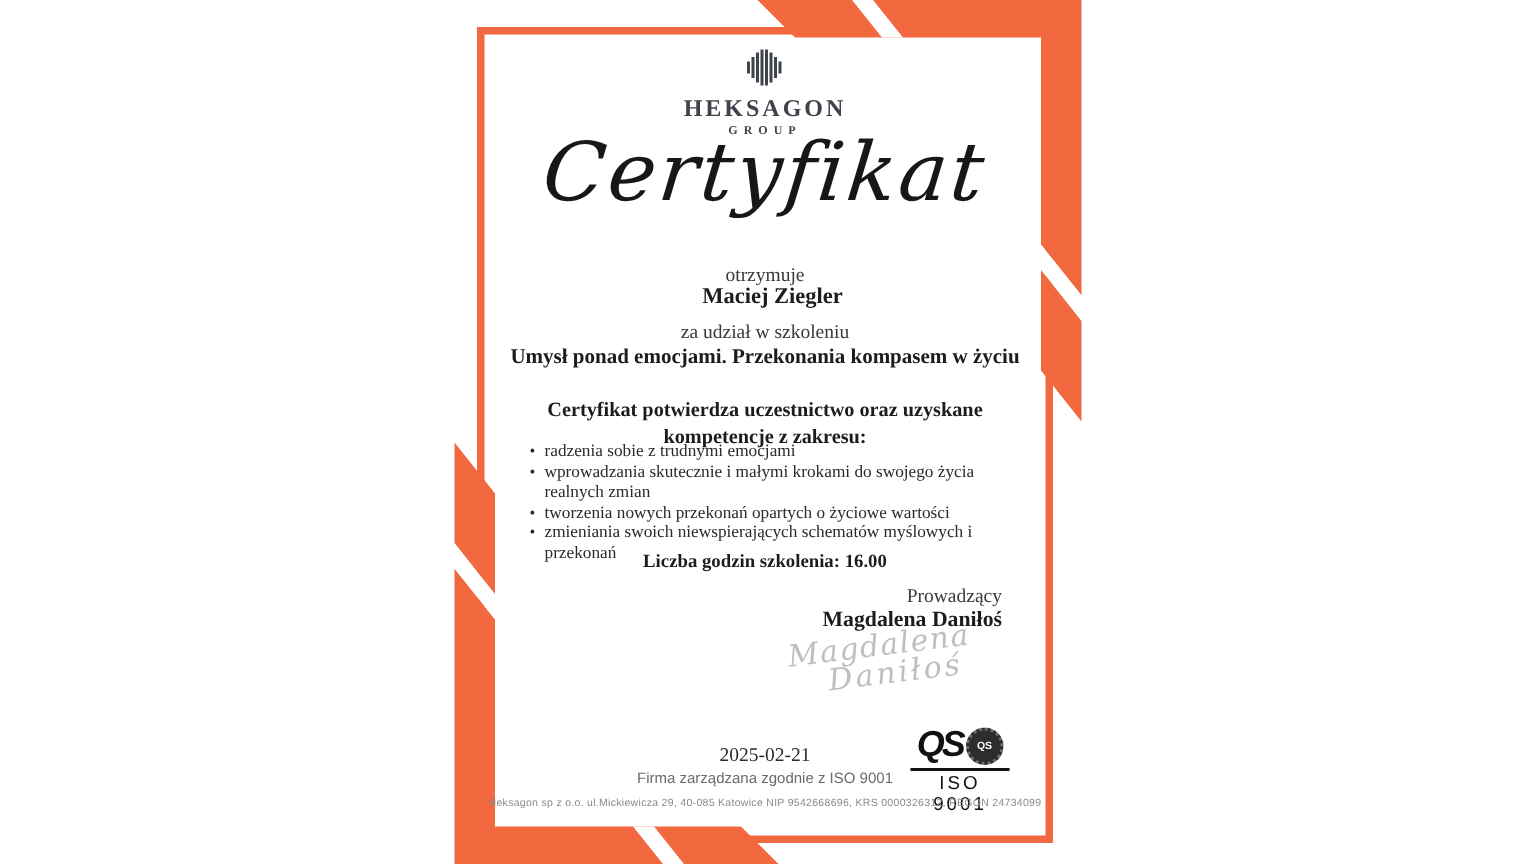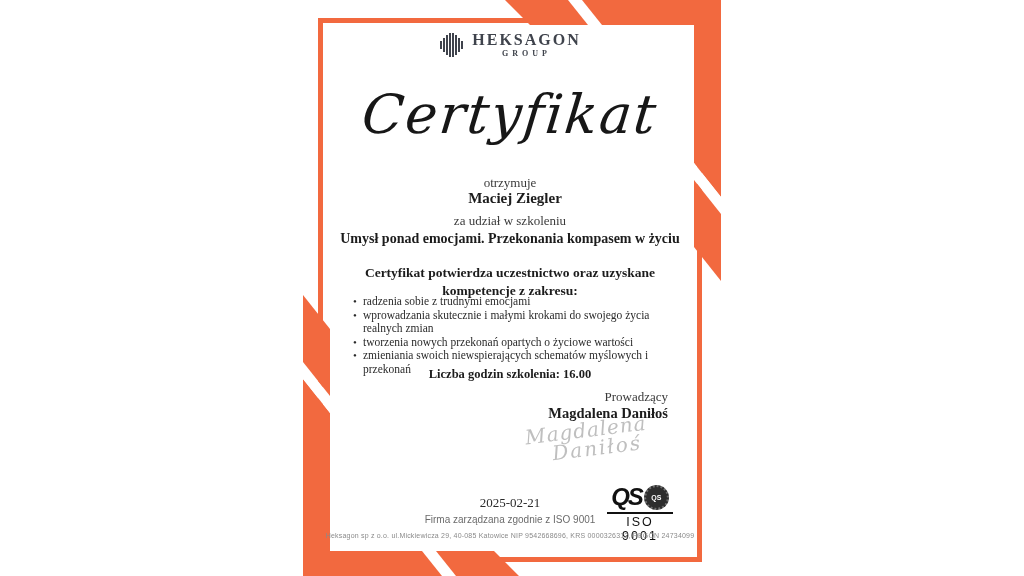--- a/index.html
+++ b/index.html
@@ -19,21 +19,21 @@
          border:5px solid var(--accent);background:#fff;}
 
   
   .deco{position:absolute;left:0;top:0;width:1024px;height:576px;pointer-events:none;}
 
   
   .content{position:absolute;left:323px;top:23px;width:374px;height:534px;color:var(--ink);}
   .row{position:absolute;left:0;right:0;text-align:center;}
 
   
-  .logo{top:9px;display:flex;justify-content:center;align-items:center;gap:7px;}
+  .logo{top:9px;display:flex;justify-content:center;align-items:center;gap:7px;flex-direction:column;}
   .logo-text{display:flex;flex-direction:column;align-items:center;line-height:1;}
   .logo-name{font-size:16px;font-weight:bold;letter-spacing:2px;color:var(--logo-ink);}
   .logo-sub{font-size:8px;font-weight:bold;letter-spacing:4px;color:var(--logo-ink);margin-top:2px;}
 
   
   .title{top:60px;font-family:"DejaVu Serif",serif;font-style:italic;font-size:54px;
          color:#171717;transform:skewX(-6deg);letter-spacing:2px;}
 
   .intro{top:152px;font-size:13px;color:var(--ink-soft);}
   .recipient{top:167px;font-size:15px;font-weight:bold;margin-left:10px;}

